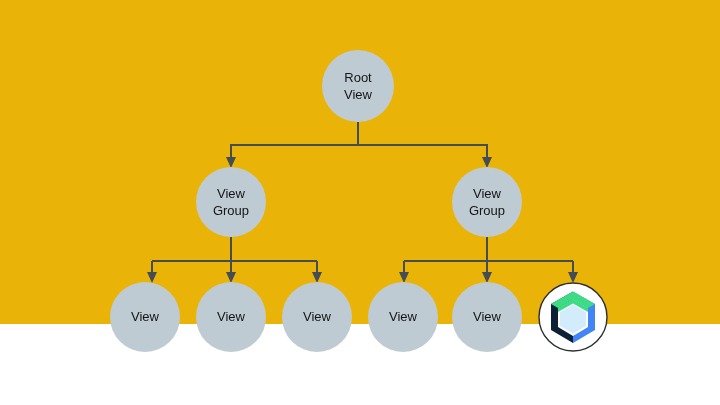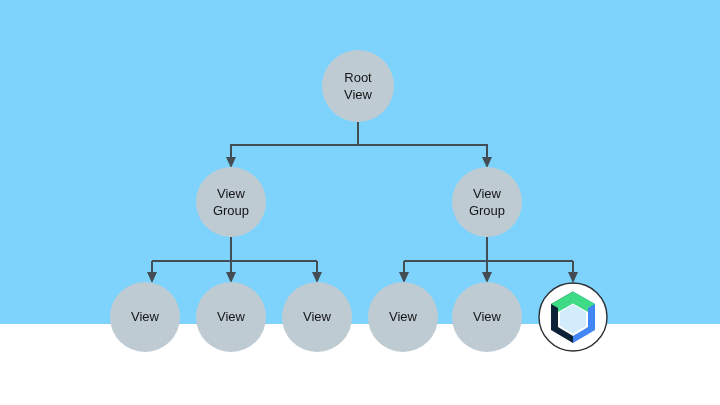--- a/index.html
+++ b/index.html
@@ -11,21 +11,21 @@
   body {
     width: 720px;
     height: 405px;
     font-family: "Liberation Sans", sans-serif;
     overflow: hidden;
   }
   #canvas-root {
     position: relative;
     width: 720px;
     height: 324px;
-    background: #7dd3fc;
+    background: #eab308;
   }
   svg#hierarchy-svg {
     position: absolute;
     top: 0;
     left: 0;
     width: 720px;
     height: 405px;
     display: block;
   }
   .node-label {

